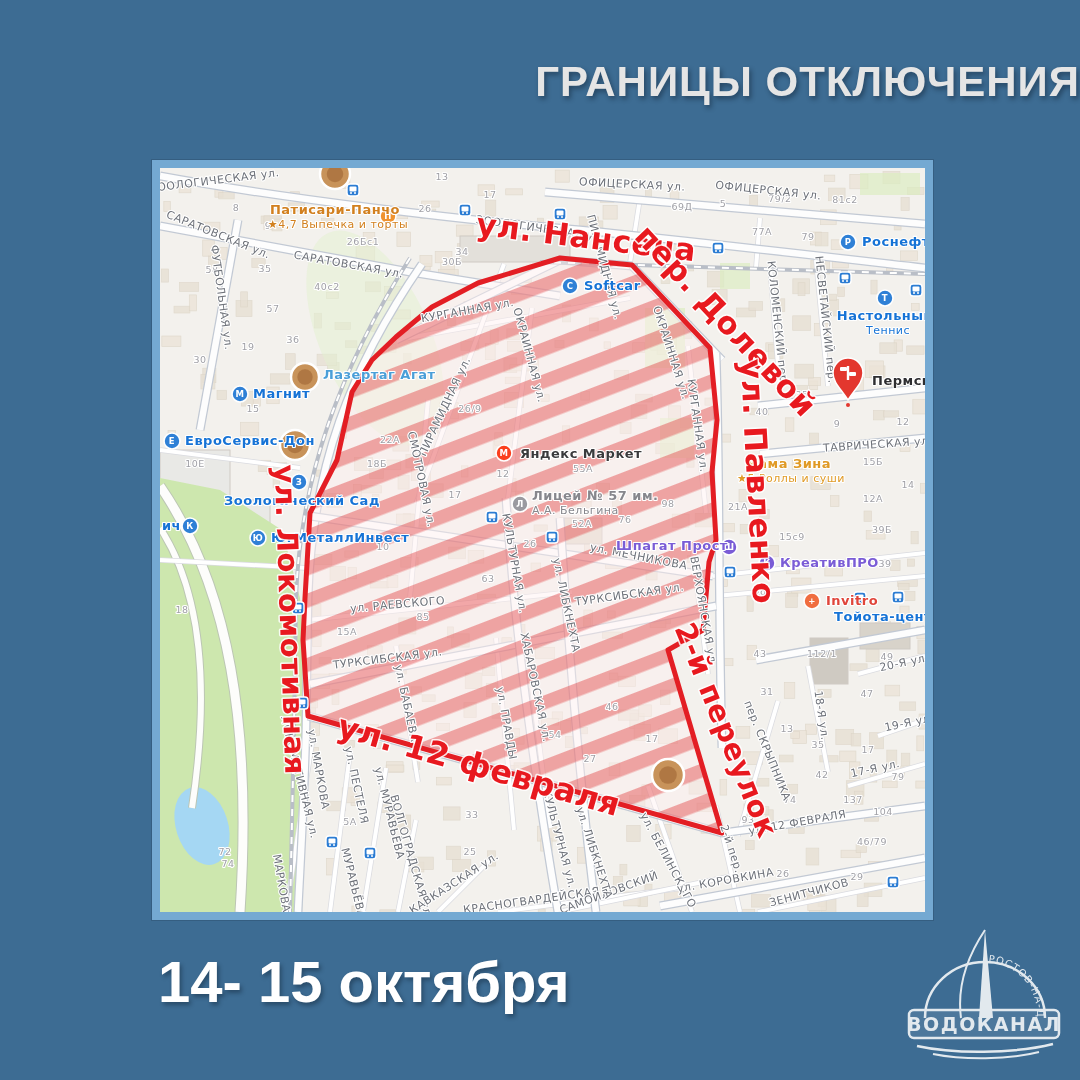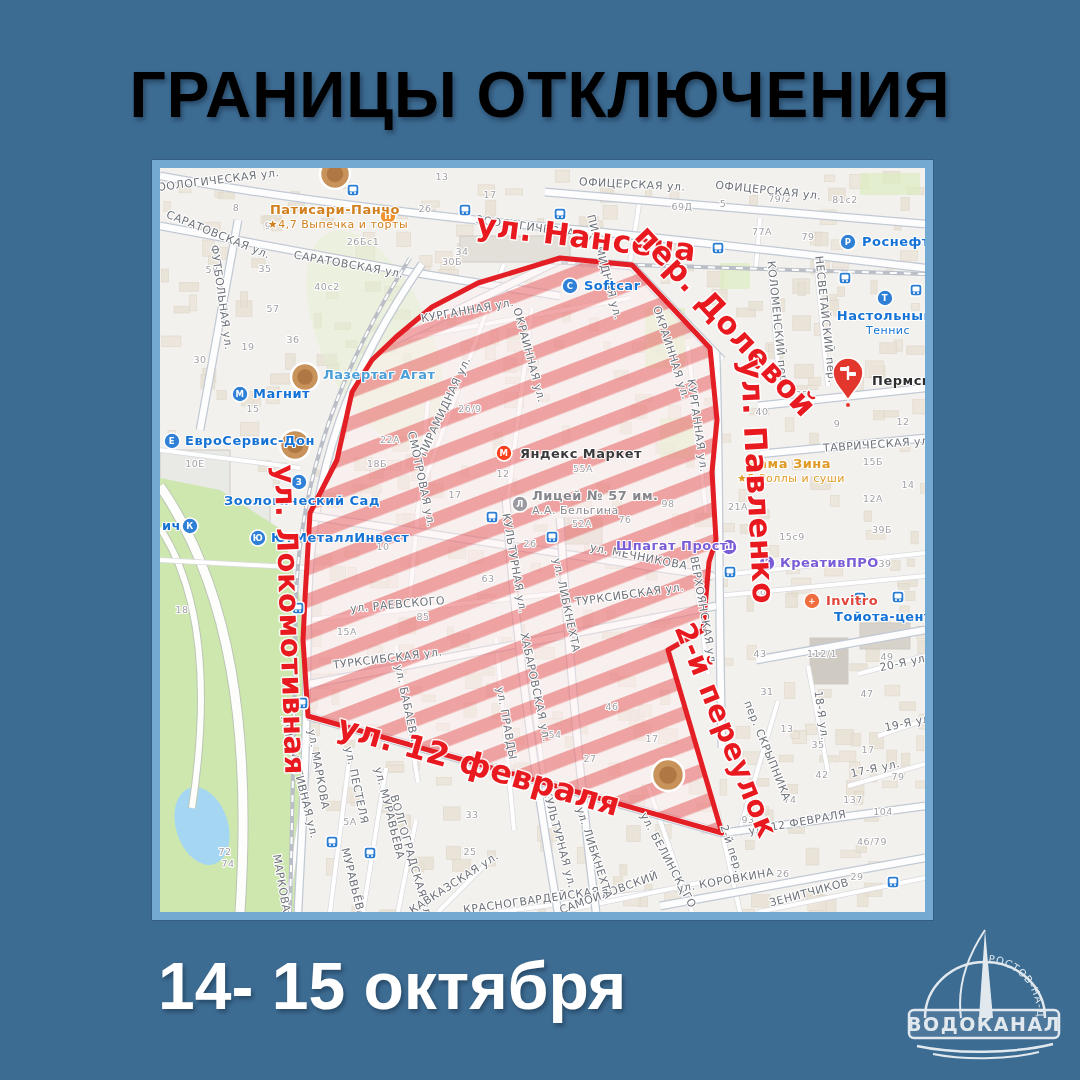--- a/index.html
+++ b/index.html
@@ -1,24 +1,24 @@
 <!DOCTYPE html>
 <html><head>
 <meta charset="utf-8">
 <style>
   html,body{margin:0;padding:0;background:#26465f;}
   .poster{position:relative;width:1080px;height:1080px;background:#3d6c93;overflow:hidden;
           font-family:"Liberation Sans","DejaVu Sans",sans-serif;}
-  .title{position:absolute;left:0;top:58px;width:1080px;text-align:center;
-         font-size:64px;font-weight:bold;color:#000000;letter-spacing:1px;
+  .title{position:absolute;left:0;top:58px;width:1080px;text-align:right;
+         font-size:42px;font-weight:bold;color:#e5e5e5;letter-spacing:1px;
          text-shadow:2px 3px 5px rgba(10,25,40,.45);white-space:nowrap;}
   .map-frame{position:absolute;left:152px;top:160px;width:765px;height:744px;
              border:8px solid #74a9d2;background:#f3f1ed;box-shadow:0 0 0 1px rgba(0,0,0,.12);}
   .map-frame svg{display:block;}
-  .date{position:absolute;left:158px;top:948px;font-size:66px;font-weight:bold;color:#ffffff;
+  .date{position:absolute;left:158px;top:948px;font-size:58px;font-weight:bold;color:#ffffff;
         text-shadow:2px 3px 4px rgba(10,25,40,.4);white-space:nowrap;}
   .logo{position:absolute;left:903px;top:922px;width:162px;height:152px;opacity:.85;}
 </style>
 </head>
 <body>
 
 <div class="poster">
   <div class="title">ГРАНИЦЫ ОТКЛЮЧЕНИЯ</div>
 
   <div class="map-frame">

